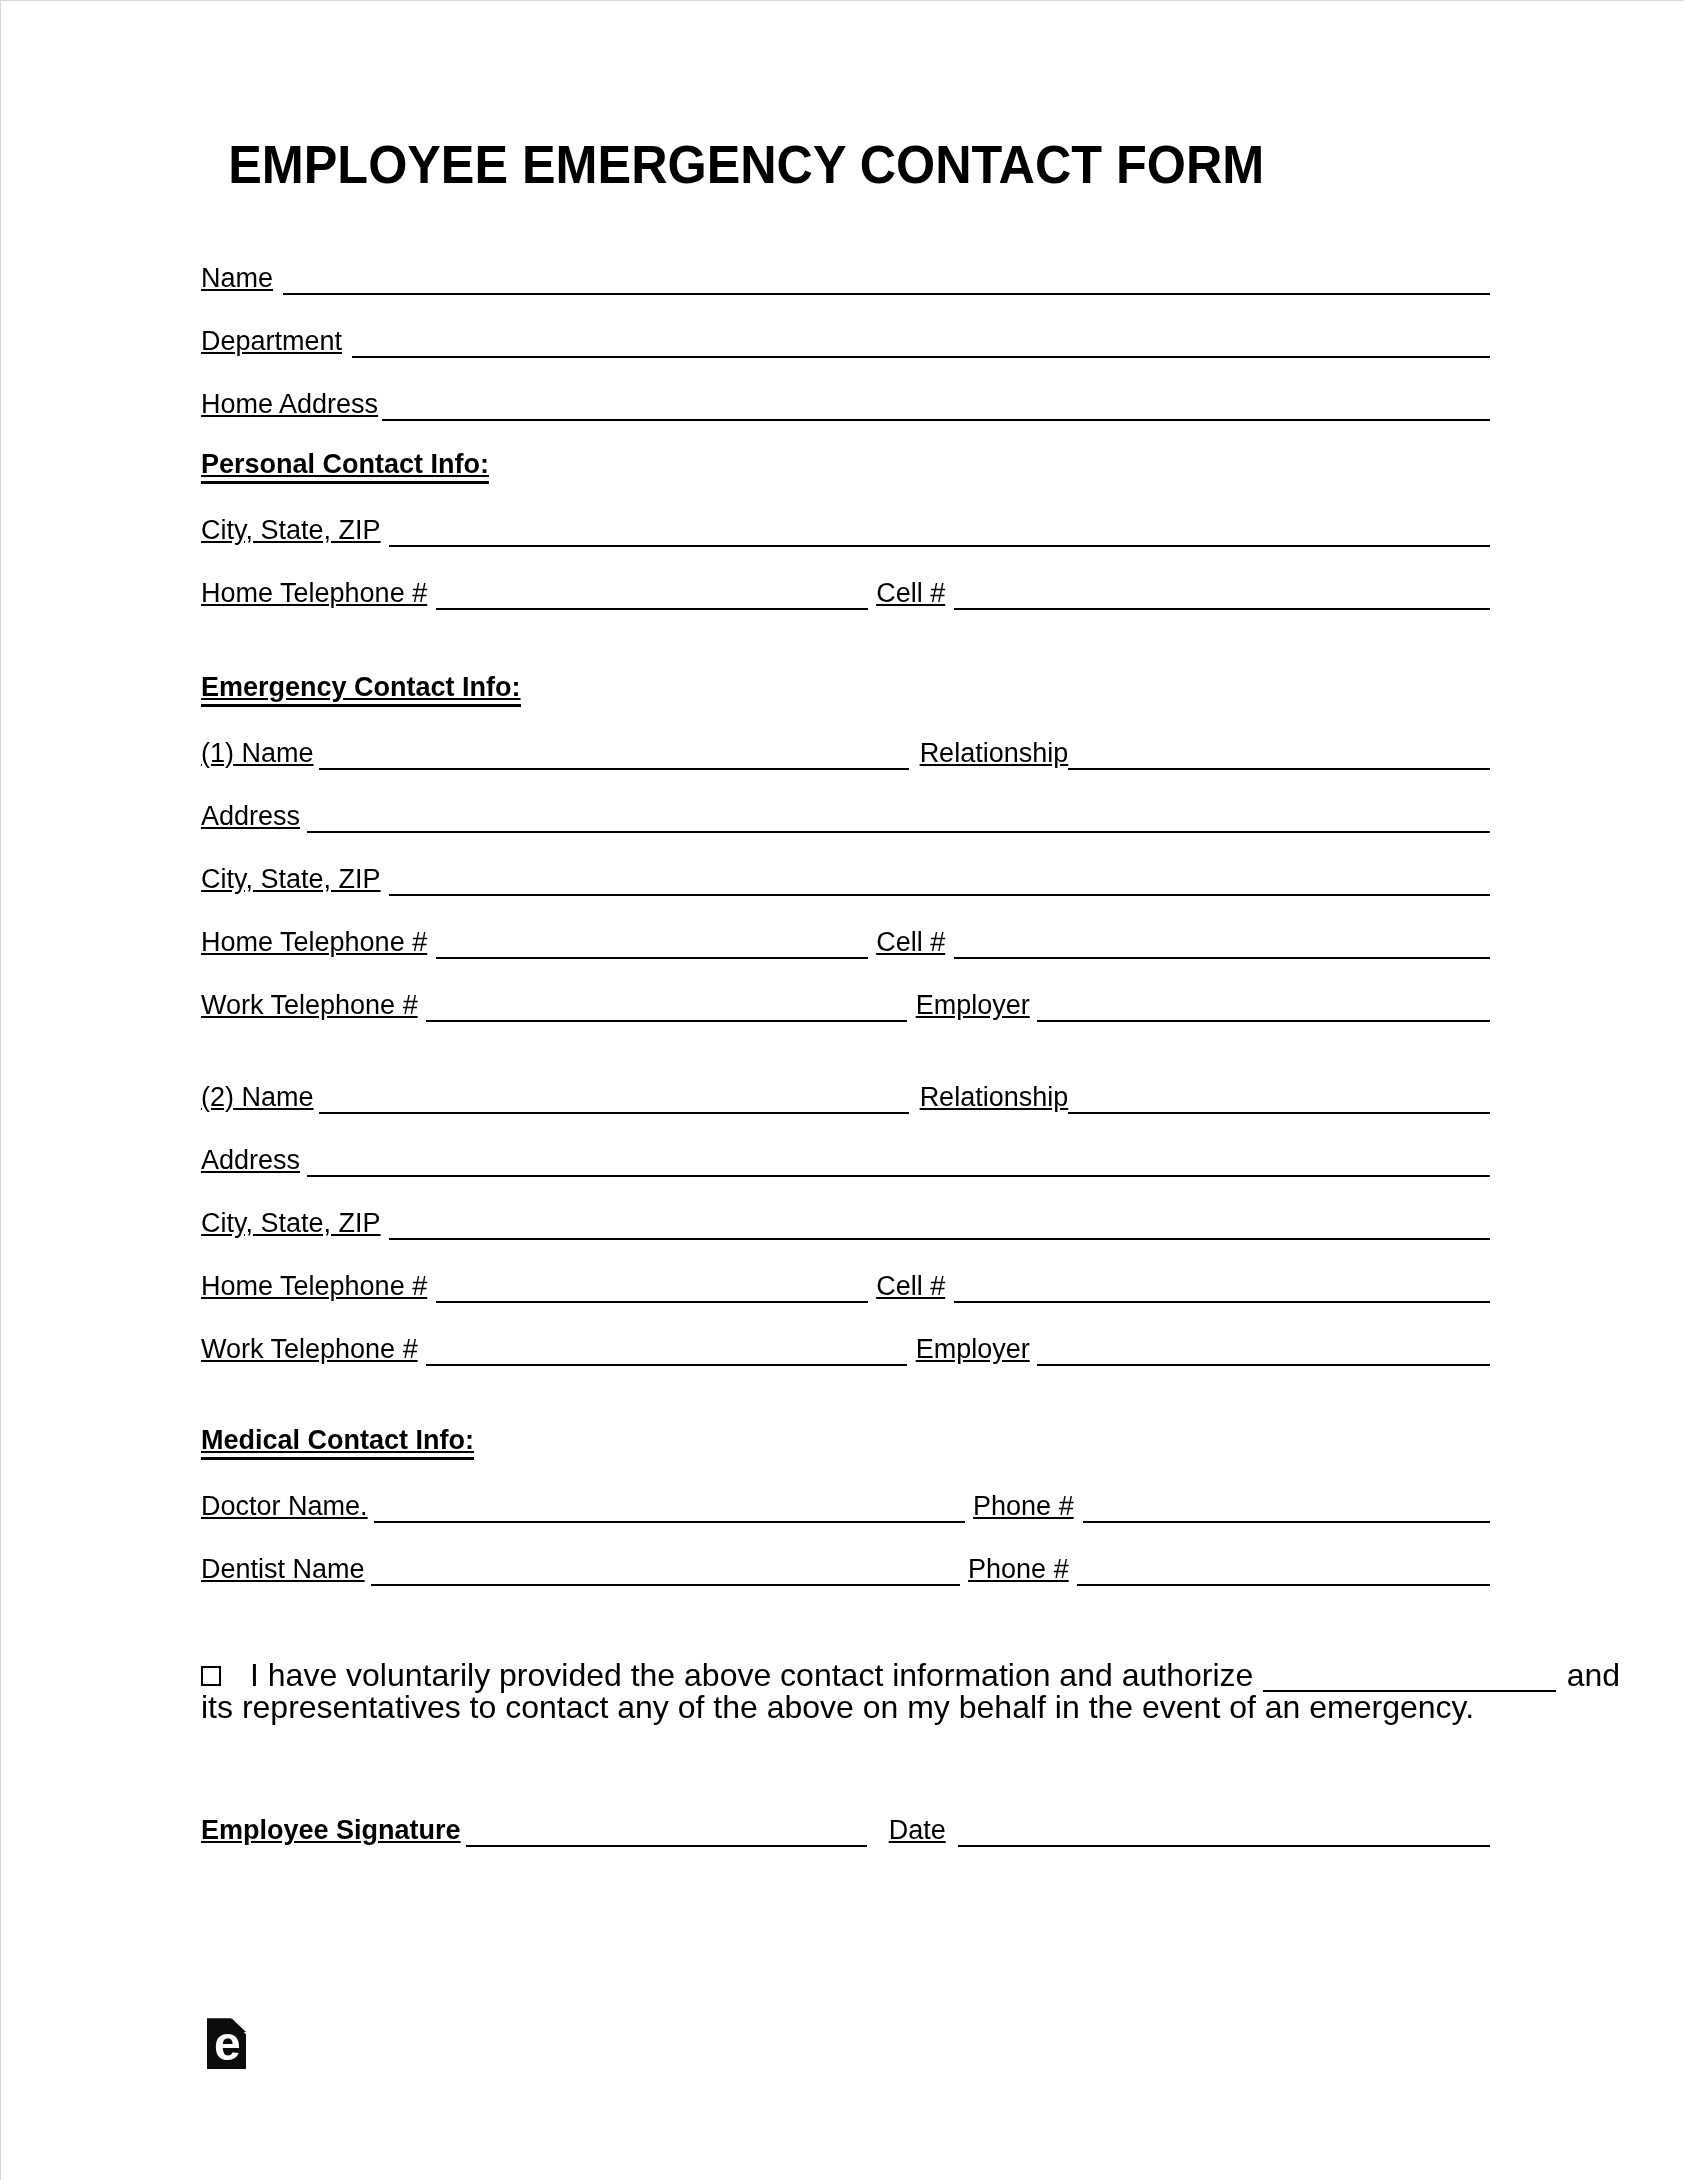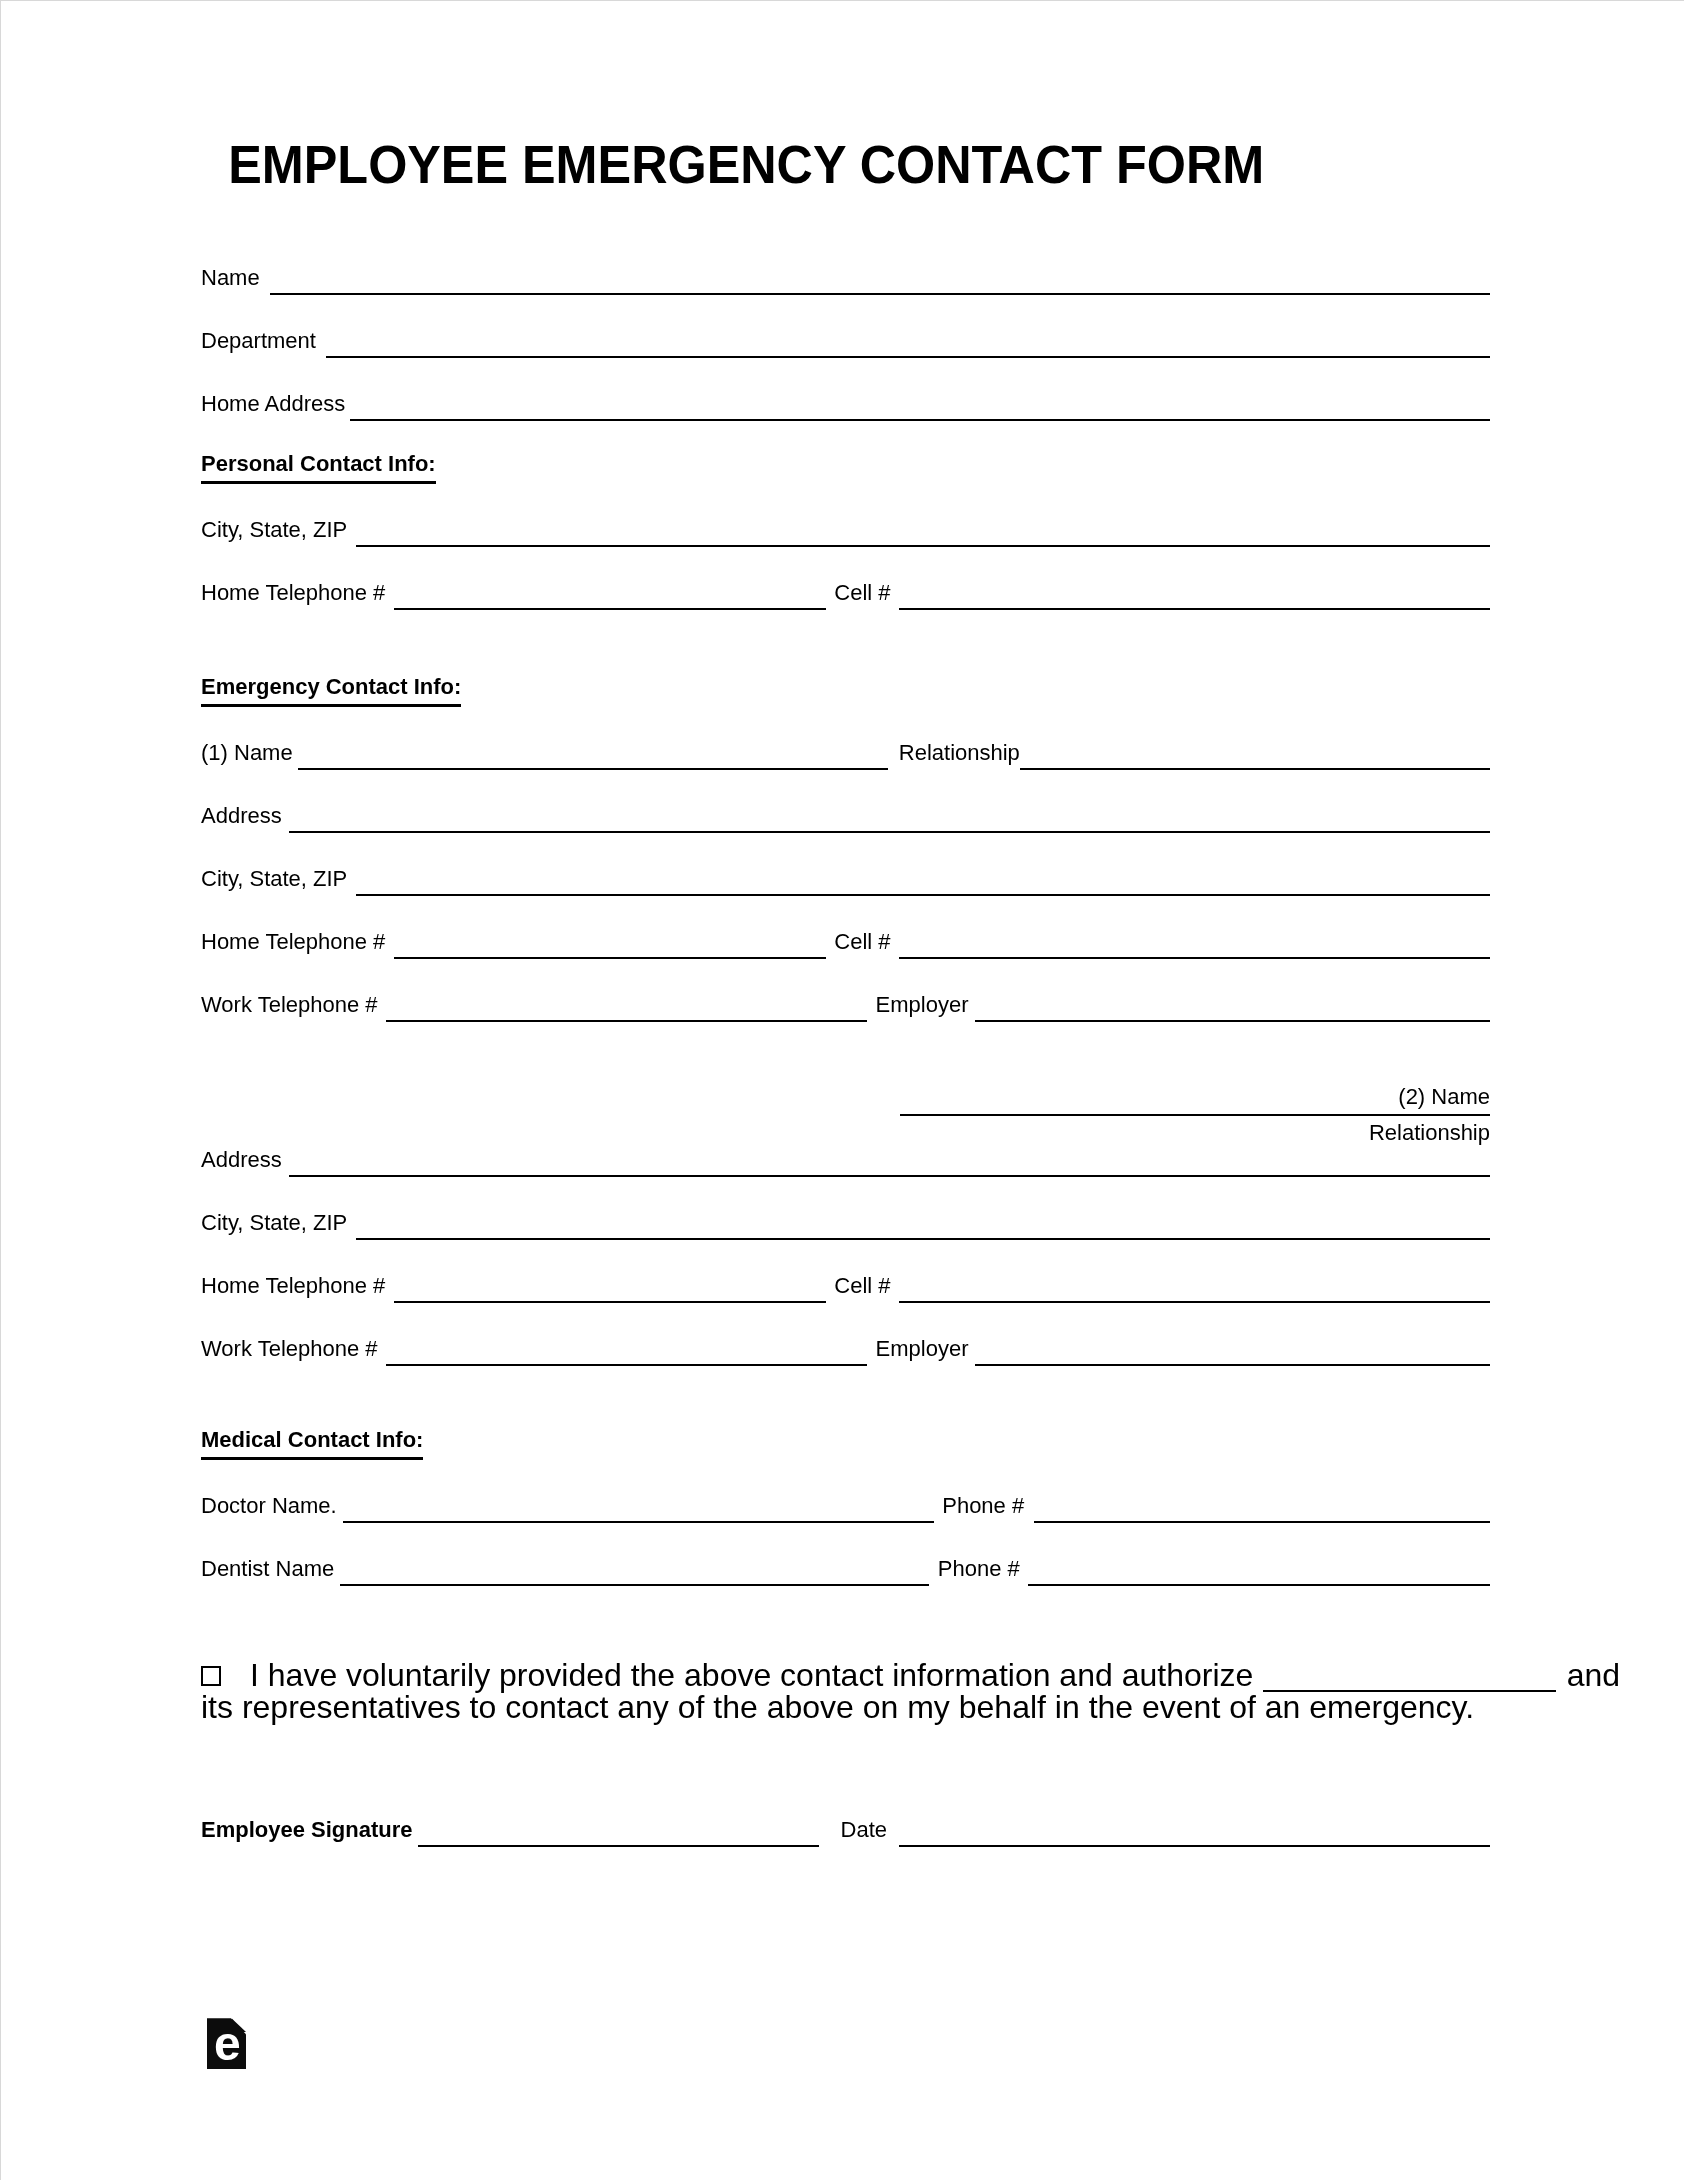--- a/index.html
+++ b/index.html
@@ -27,27 +27,28 @@
     font-size:53px; font-weight:bold; line-height:56px;
     white-space:nowrap;
     transform:scaleX(0.95);
     transform-origin:center;
   }
   .row {
     display:flex;
     align-items:flex-end;
     height:34px;
     margin-top:29px;
-    font-size:22px;
+    font-size:27px;
     line-height:34px;
     white-space:nowrap;
+    text-decoration:underline;
   }
   .row.mt80  { margin-top:68px;  }
   .row.mt745 { margin-top:63px;text-align:center;}
-  .row.mt685 { margin-top:58px;flex-direction:column;}
+  .row.mt685 { margin-top:58px;}
   .row.mt70  { margin-top:60px;  }
   .row.mt105 { margin-top:89px; }
   .label { flex:0 0 auto; }
   .bold  { font-weight:bold; }
   .sechead {
     font-weight:bold;
     border-bottom:3.4px solid #000;
   }
   .fl {
     height:0;

